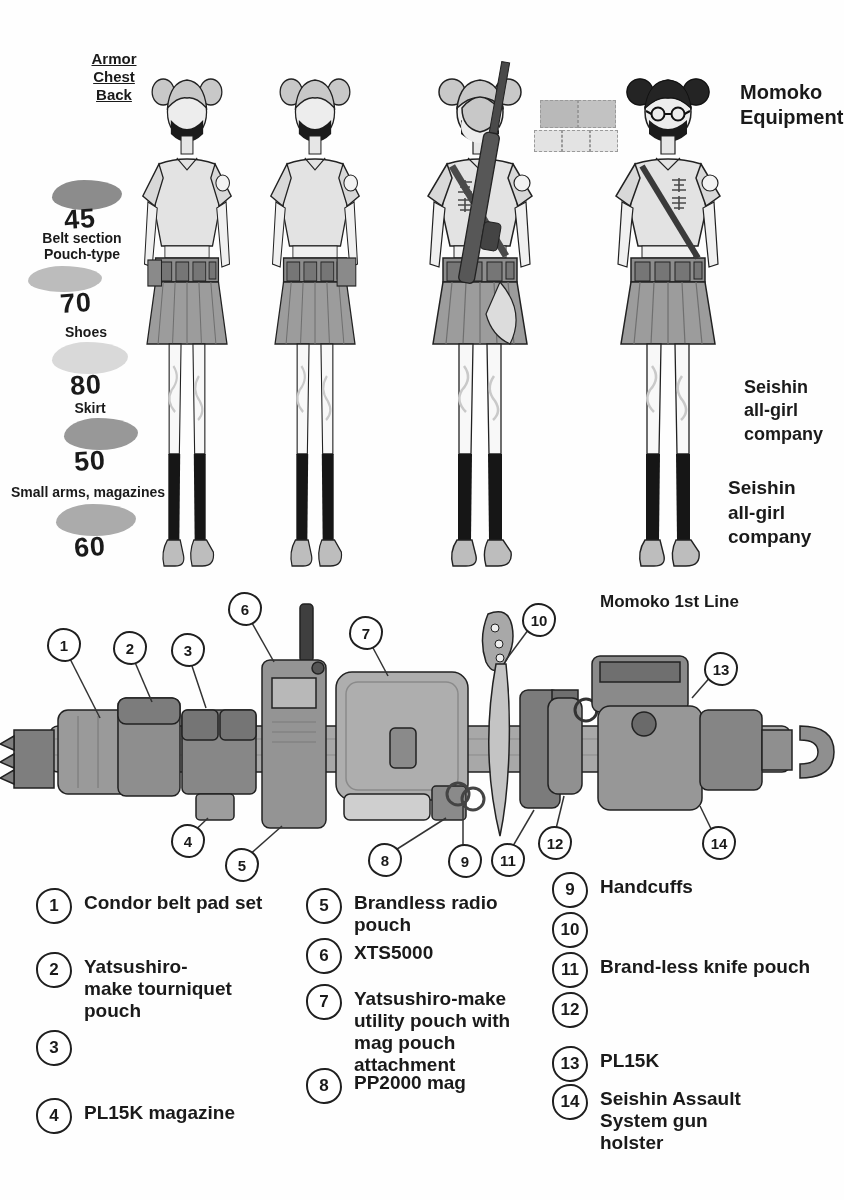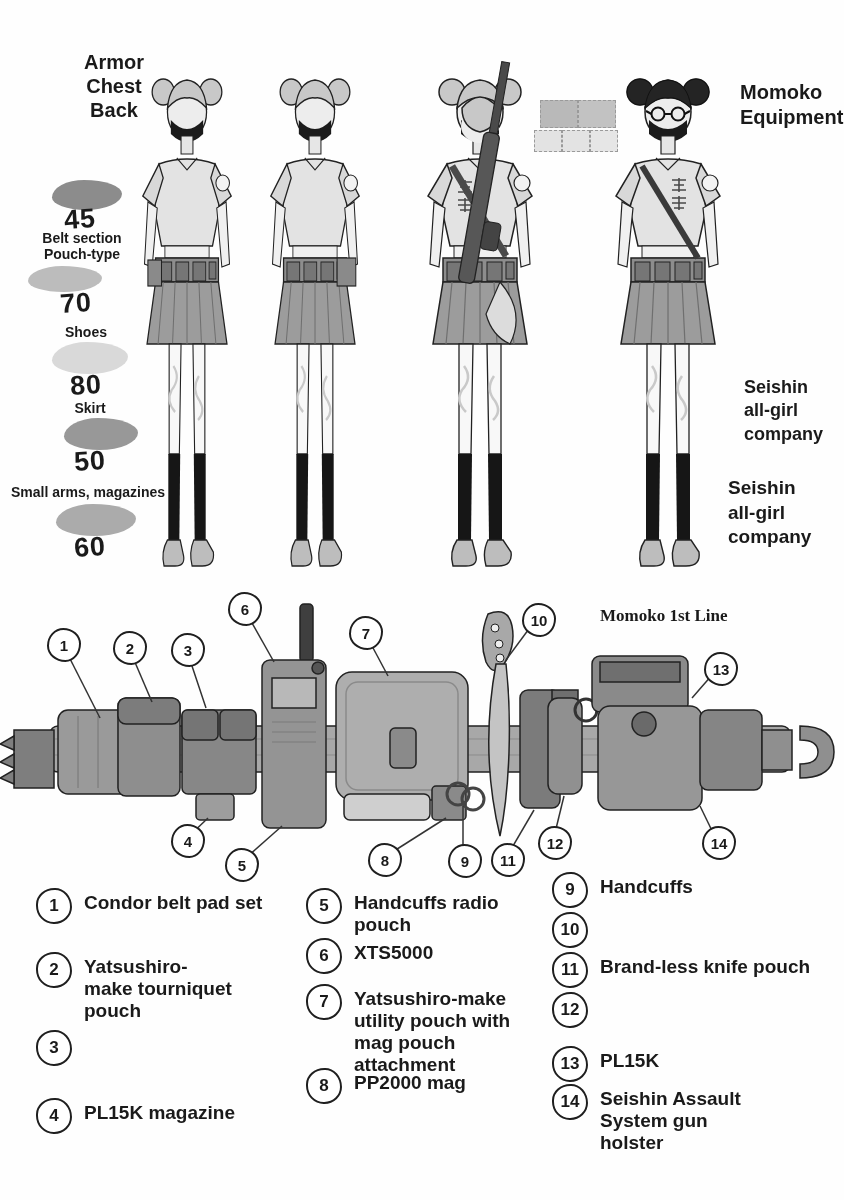--- a/index.html
+++ b/index.html
@@ -2,21 +2,21 @@
 <html><head>
 <meta charset="utf-8">
 <style>
   html,body{margin:0;padding:0;background:#ffffff;}
   .page{position:relative;width:844px;height:1200px;background:#fefefe;overflow:hidden;
         font-family:"Liberation Sans",sans-serif;color:#1a1a1a;}
   .abs{position:absolute;}
   .txt{font-weight:bold;color:#1a1a1a;}
   .multiline{white-space:pre-line;}
   .center{text-align:center;}
-  .tone-header{font-size:20px;line-height:1.2;}
+  .tone-header{font-size:15px;line-height:1.2;text-decoration:underline;}
   .tone-label{font-size:14px;line-height:1.15;}
   .tone-value{font-size:27px;transform:rotate(-4deg);letter-spacing:1px;}
   .blob{border-radius:46% 54% 52% 48% / 58% 46% 54% 42%;}
   .sample-box{border:1px dashed #9a9a9a;}
   .sheet-title{font-size:20px;line-height:1.25;margin-left:24px;}
   .company{font-size:18px;line-height:1.3;}
   .diagram-title{font-size:17px;}
   .callout{width:30px;height:30px;border:2px solid #1f1f1f;background:#fff;
            border-radius:48% 52% 46% 54% / 52% 46% 54% 48%;
            display:flex;align-items:center;justify-content:center;
@@ -144,21 +144,21 @@
       <circle cx="10" cy="36" r="6.5" fill="none" stroke="#111" stroke-width="2"></circle>
       <path d="M-3.5,36 L3.5,36 M-16.5,36 L-22,33 M16.5,36 L22,33" stroke="#111" stroke-width="2"></path>
       <path d="M-26,88 L30,180" stroke="#3a3a3a" stroke-width="6"></path>
       <g stroke="#4a4a4a" stroke-width="1.6" fill="none">
         <path d="M4,102 h14 M6,107 h10 M4,112 h14 M11,100 v14"></path>
         <path d="M4,120 h14 M4,125 h14 M6,130 h10 M11,118 v14"></path>
       </g>
     </g>
   </svg>
 
-  <div class="abs txt diagram-title" style="left:600px;top:606px;font-family:Liberation Serif, serif;">Momoko 1st Line</div>
+  <div class="abs txt diagram-title" style="left:600px;top:592px;">Momoko 1st Line</div>
 
   <svg class="abs" style="left:0px;top:598px;" width="844" height="292" viewBox="0 0 844 292">
     <g stroke="#222" stroke-width="1.5">
       <rect x="50" y="128" width="740" height="46" rx="8" fill="#a8a8a8"></rect>
       <path d="M55,141 H785 M55,157 H785" stroke="#8b8b8b" stroke-width="1"></path>
       <rect x="14" y="132" width="40" height="58" fill="#7e7e7e"></rect>
       <path d="M14,138 L0,146 L14,152 Z M14,156 L0,164 L14,170 Z M14,172 L0,180 L14,186 Z" fill="#7e7e7e"></path>
       <rect x="58" y="112" width="120" height="84" rx="10" fill="#9a9a9a"></rect>
       <path d="M78,118 V190 M98,118 V190 M118,118 V190 M138,118 V190 M158,118 V190" stroke="#7c7c7c" stroke-width="1.2"></path>
       <rect x="118" y="100" width="62" height="98" rx="8" fill="#8e8e8e"></rect>
@@ -240,21 +240,21 @@
   <div class="abs legend-item" style="left:36px;top:1030px;width:200px;">
     <div class="legend-num">3</div>
   </div>
   <div class="abs legend-item" style="left:36px;top:1098px;width:240px;">
     <div class="legend-num">4</div>
     <div class="legend-label">PL15K magazine</div>
   </div>
 
   <div class="abs legend-item" style="left:306px;top:888px;width:240px;">
     <div class="legend-num">5</div>
-    <div class="legend-label">Handcuffs radio pouch</div>
+    <div class="legend-label">Brandless radio pouch</div>
   </div>
   <div class="abs legend-item" style="left:306px;top:938px;width:240px;">
     <div class="legend-num">6</div>
     <div class="legend-label">XTS5000</div>
   </div>
   <div class="abs legend-item" style="left:306px;top:984px;width:212px;">
     <div class="legend-num">7</div>
     <div class="legend-label">Yatsushiro-make utility pouch with mag pouch attachment</div>
   </div>
   <div class="abs legend-item" style="left:306px;top:1068px;width:240px;">

